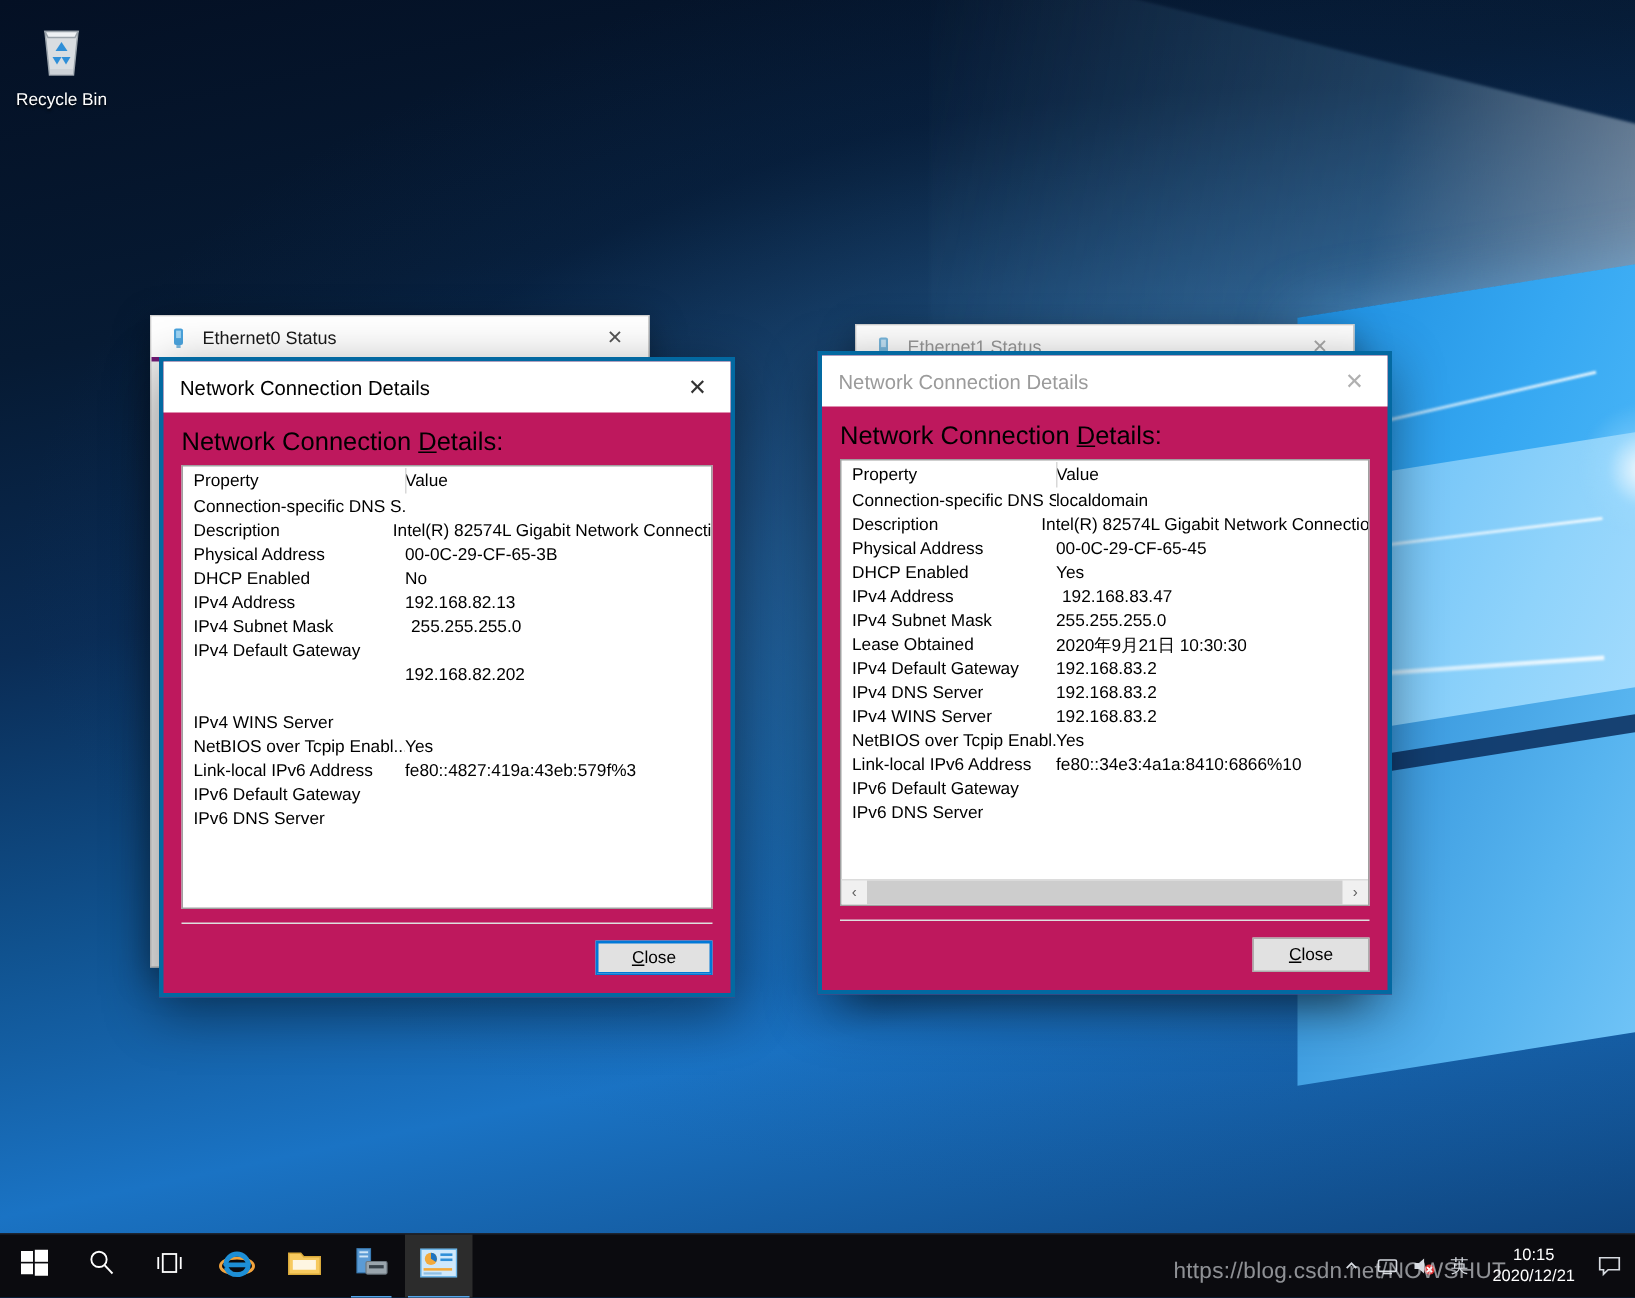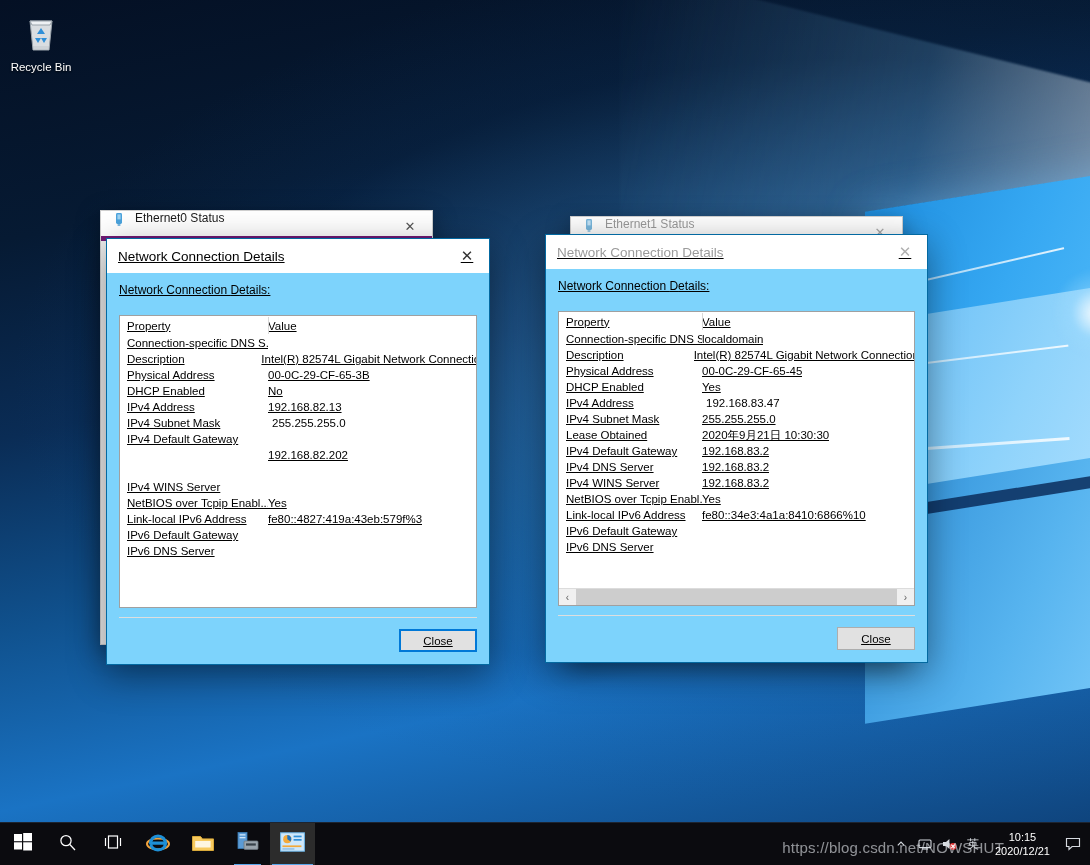--- a/index.html
+++ b/index.html
@@ -80,56 +80,56 @@
 
   
   .bgwin {
     position: absolute;
     background: #f0f0f0;
     border: 1px solid #cfcfcf;
     box-shadow: 0 6px 22px rgba(0,0,0,.36);
   }
   .bgwin .tbar {
     height: 30px; background: #fff;
-    display: flex; 
-    border-bottom: 5px solid #701a75;
+    display: flex; align-items: center;
+    border-bottom: 3px solid #701a75;
   }
   .bgwin .tbar .tico { width: 16px; height: 16px; margin: 0 8px 0 10px; position: relative; }
   .bgwin .tbar .ttxt { font-size: 12px; color: #1a1a1a; flex: 1; }
   .bgwin.inactive .tbar .ttxt { color: #9a9a9a; }
   .bgwin .tbar .tclose {
     width: 44px; height: 30px; display: flex; align-items: center; justify-content: center;
     font-size: 13px; color: #555; cursor: default;
   }
   .bgwin.inactive .tbar .tclose { color: #aaaaaa; }
 
   
   .dlg {
     position: absolute;
-    background: #7dd3fc;
-    border: 1px solid #0369a1;
+    background: #be185d;
+    border: 3px solid #0369a1;
     box-shadow: 0 10px 34px rgba(0,0,0,.42);
-    display: flex; flex-direction: column; text-decoration: underline;
+    display: flex; flex-direction: column;
   }
   .dlg .dtitle {
     height: 34px; background: #ffffff;
     display: flex; align-items: center;
     padding-left: 11px;
     flex-shrink: 0;
   }
   .dlg .dtitle .dtxt { font-size: 13.5px; color: #000; flex: 1; }
   .dlg.inactive .dtitle .dtxt { color: #9b9b9b; }
   .dlg .dtitle .dclose {
     width: 44px; height: 34px; align-self: stretch;
     display: flex; align-items: center; justify-content: center;
     font-size: 15px; color: #333; cursor: default;
   }
   .dlg.inactive .dtitle .dclose { color: #b0b0b0; }
   .dlg .dbody { flex: 1; padding: 10px 12px 0 12px; display: flex; flex-direction: column; }
-  .dlg .dcaption { font-size: 12px; color: #000; margin-bottom: 18px; }
+  .dlg .dcaption { font-size: 17px; color: #000; margin-bottom: 5px; }
   .dcaption u { text-decoration: underline; }
 
   .listbox {
     background: #fff; border: 1px solid #a0a0a0;
     flex: 1; overflow: hidden; position: relative;
   }
   .listbox .lhead {
     display: flex; font-size: 11.5px; color: #000;
     height: 19px; align-items: center;
   }

